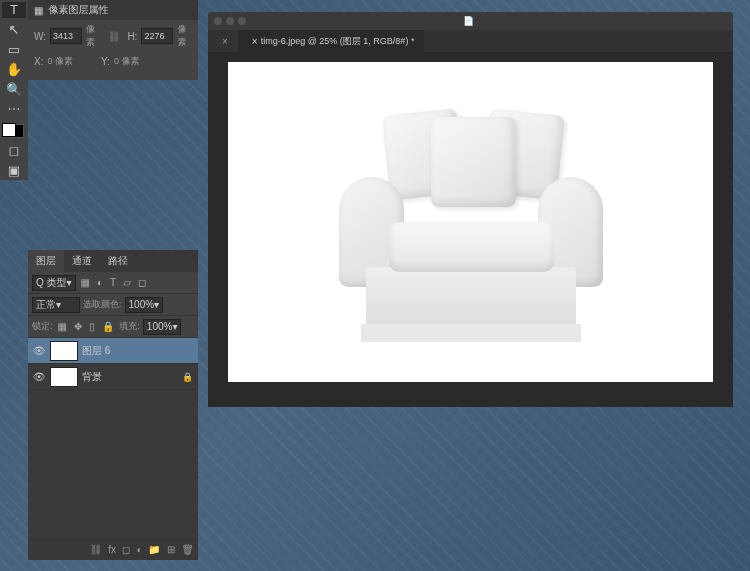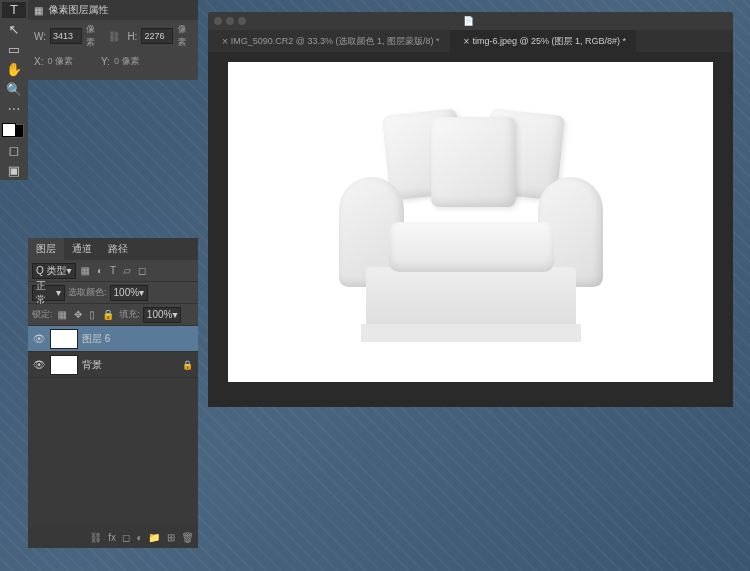--- a/index.html
+++ b/index.html
@@ -15,21 +15,21 @@
 
 .properties-panel { position: absolute; left: 28px; top: 0; width: 170px; height: 80px; background: #434343; color: #ccc; font-size: 10px; }
 .panel-header { height: 20px; background: #383838; display: flex; align-items: center; padding: 0 6px; gap: 5px; }
 .panel-icon { font-size: 10px; }
 .prop-row { display: flex; align-items: center; padding: 3px 6px; gap: 4px; }
 .prop-label { font-size: 10px; color: #aaa; }
 .prop-input { width: 32px; height: 16px; background: #333; border: 1px solid #222; color: #ccc; font-size: 9px; padding: 0 2px; }
 .prop-unit { font-size: 9px; color: #999; }
 .link-icon { color: #888; font-size: 10px; margin: 0 3px; }
 
-.layers-panel { position: absolute; left: 28px; top: 238px; width: 170px; height: 310px; background: #434343; color: #ccc; font-size: 10px; display: flex; flex-direction: column; }
+.layers-panel { position: absolute; left: 28px; top: 250px; width: 170px; height: 310px; background: #434343; color: #ccc; font-size: 10px; display: flex; flex-direction: column; }
 .tab-row { height: 22px; background: #383838; display: flex; align-items: center; }
 .tab { padding: 0 8px; height: 100%; display: flex; align-items: center; font-size: 10px; cursor: pointer; }
 .tab.active { background: #434343; }
 .option-row { height: 22px; display: flex; align-items: center; padding: 0 4px; gap: 3px; border-bottom: 1px solid #333; }
 .select-box { background: #333; border: 1px solid #222; color: #ccc; font-size: 10px; height: 16px; padding: 0 3px; display: flex; align-items: center; }
 .mini-icon { color: #aaa; font-size: 10px; padding: 0 2px; cursor: pointer; }
 
 .layer-list { flex: 1; background: #3a3a3a; }
 .layer-row { height: 26px; display: flex; align-items: center; padding: 0 4px; gap: 4px; border-bottom: 1px solid #333; }
 .layer-row.selected { background: #5a7a9a; }
@@ -118,21 +118,21 @@
   </div>
   <div class="option-row">
     <div class="select-box"><span>Q 类型</span> ▾</div>
     <span class="mini-icon">▦</span>
     <span class="mini-icon">◐</span>
     <span class="mini-icon">T</span>
     <span class="mini-icon">▱</span>
     <span class="mini-icon">◻</span>
   </div>
   <div class="option-row">
-    <div class="select-box" style="width:33px"><span>正常</span> ▾</div>
+    <div class="select-box" style="width:48px"><span>正常</span> ▾</div>
     <span class="prop-unit">选取颜色:</span>
     <div class="select-box"><span>100%</span> ▾</div>
   </div>
   <div class="option-row">
     <span class="prop-unit">锁定:</span>
     <span class="mini-icon">▦</span>
     <span class="mini-icon">✥</span>
     <span class="mini-icon">▯</span>
     <span class="mini-icon">🔒</span>
     <span class="prop-unit">填充:</span>
@@ -167,21 +167,20 @@
     <div class="window-dots">
       <div class="dot"></div>
       <div class="dot"></div>
       <div class="dot"></div>
     </div>
     <span style="margin-right:4px">📄</span>
   </div>
   <div class="doc-tabs">
     <div class="doc-tab">
       <span class="tab-close">×</span>
-      <span>IMG_5090.CR2 @ 33.3% (选取颜色 1, 图层蒙版/8) *</span>
     </div>
     <div class="doc-tab active">
       <span class="tab-close">×</span>
       <span>timg-6.jpeg @ 25% (图层 1, RGB/8#) *</span>
     </div>
   </div>
   <div class="canvas-area">
     <div class="canvas-white">
       <div class="sofa">
         <div class="cushion-back cb1"></div>

